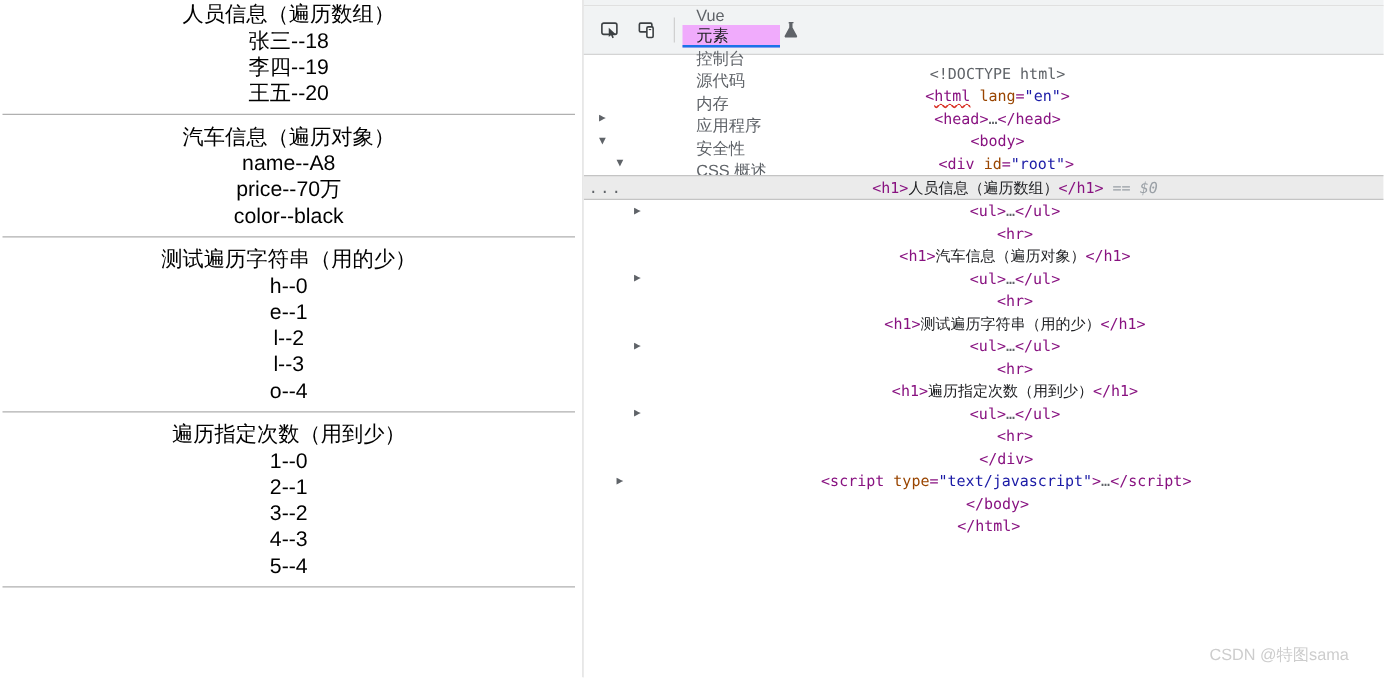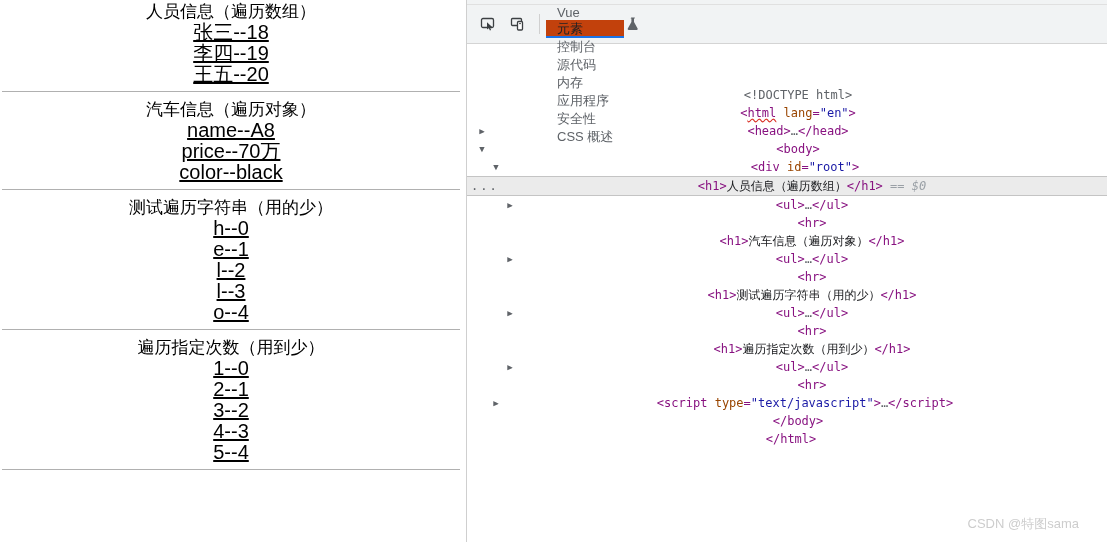--- a/index.html
+++ b/index.html
@@ -28,25 +28,24 @@
     font-size: 17px;
     font-weight: 400;
     color: #000;
     margin: 0;
     line-height: 21px;
     white-space: nowrap;
     letter-spacing: 0px;
   }
   .pg-ul { list-style: none; margin: 0; padding: 0; }
   .pg-li {
-    font-size: 20px;
+    font-size: 17px;
     color: #000;
     line-height: 21px;
     white-space: nowrap;
-    text-decoration: underline;
   }
   .pg-hr {
     border: 0;
     border-top: 1px solid #b0b0b0;
     margin: 6px 0 6px 0;
     height: 0;
   }
   .pg-block { padding-top: 1px; }
 
   
@@ -97,21 +96,21 @@
     padding: 0 11px;
     font-size: 13px;
     color: #5f6368;
     cursor: pointer;
     white-space: nowrap;
     position: relative;
     background: transparent;
   }
   .dt-tab.is-active {
     color: #202124;
-    background: #c2410c;
+    background: #f0abfc;
     font-weight: 400;
   }
   .dt-tab.is-active::after {
     content: "";
     position: absolute;
     left: 0; right: 0; bottom: 0;
     height: 2px;
     background: #1a73e8;
   }
   #dt-tabs-wrap { display: flex; align-items: stretch; flex-direction: column; }
@@ -277,37 +276,38 @@
         </div>
 
       <div id="dt-flask" title="experiments">
         <svg width="14" height="16" viewBox="0 0 14 16">
           <path d="M5.2 1.5 h3.6 v1 h-0.8 v3.4 l3.6 6.6 a1 1 0 0 1 -0.9 1.5 h-8 a1 1 0 0 1 -0.9 -1.5 l3.6 -6.6 v-3.4 h-0.8 z" fill="#5f6368"></path>
         </svg>
       </div>
     </div>
 
     <div id="dt-tree">
-        <div class="node" style="padding-left: 22px; margin-top: 36px;"><span class="txt"><span class="c-doctype">&lt;!DOCTYPE html&gt;</span></span></div>
+        <div class="node" style="padding-left: 22px;"><span class="txt"><span class="c-doctype">&lt;!DOCTYPE html&gt;</span></span></div>
         <div class="node" style="padding-left: 22px;"><span class="txt"><span class="c-punct">&lt;</span><span class="c-tag spell">html</span><span class="c-tag"> </span><span class="c-attr">lang</span><span class="c-punct">=</span><span class="c-val">"en"</span><span class="c-punct">&gt;</span></span></div>
         <div class="node" style="padding-left: 22px;"><span class="twisty" style="left: 10px; top: 4px;">▶</span><span class="txt"><span class="c-punct">&lt;</span><span class="c-tag">head</span><span class="c-punct">&gt;</span><span class="c-ellip">…</span><span class="c-punct">&lt;/</span><span class="c-tag">head</span><span class="c-punct">&gt;</span></span></div>
         <div class="node" style="padding-left: 22px;"><span class="twisty" style="left: 10px; top: 4px;">▼</span><span class="txt"><span class="c-punct">&lt;</span><span class="c-tag">body</span><span class="c-punct">&gt;</span></span></div>
         <div class="node" style="padding-left: 36px;"><span class="twisty" style="left: 24px; top: 4px;">▼</span><span class="txt"><span class="c-punct">&lt;</span><span class="c-tag">div</span><span class="c-tag"> </span><span class="c-attr">id</span><span class="c-punct">=</span><span class="c-val">"root"</span><span class="c-punct">&gt;</span></span></div>
         <div class="node sel" style="padding-left: 50px;"><span class="dots">...</span><span class="txt"><span class="c-punct">&lt;</span><span class="c-tag">h1</span><span class="c-punct">&gt;</span><span class="c-text">人员信息（遍历数组）</span><span class="c-punct">&lt;/</span><span class="c-tag">h1</span><span class="c-punct">&gt;</span></span><span class="c-dim">  == $0</span></div>
         <div class="node" style="padding-left: 50px;"><span class="twisty" style="left: 38px; top: 4px;">▶</span><span class="txt"><span class="c-punct">&lt;</span><span class="c-tag">ul</span><span class="c-punct">&gt;</span><span class="c-ellip">…</span><span class="c-punct">&lt;/</span><span class="c-tag">ul</span><span class="c-punct">&gt;</span></span></div>
         <div class="node" style="padding-left: 50px;"><span class="txt"><span class="c-punct">&lt;</span><span class="c-tag">hr</span><span class="c-punct">&gt;</span></span></div>
         <div class="node" style="padding-left: 50px;"><span class="txt"><span class="c-punct">&lt;</span><span class="c-tag">h1</span><span class="c-punct">&gt;</span><span class="c-text">汽车信息（遍历对象）</span><span class="c-punct">&lt;/</span><span class="c-tag">h1</span><span class="c-punct">&gt;</span></span></div>
         <div class="node" style="padding-left: 50px;"><span class="twisty" style="left: 38px; top: 4px;">▶</span><span class="txt"><span class="c-punct">&lt;</span><span class="c-tag">ul</span><span class="c-punct">&gt;</span><span class="c-ellip">…</span><span class="c-punct">&lt;/</span><span class="c-tag">ul</span><span class="c-punct">&gt;</span></span></div>
         <div class="node" style="padding-left: 50px;"><span class="txt"><span class="c-punct">&lt;</span><span class="c-tag">hr</span><span class="c-punct">&gt;</span></span></div>
         <div class="node" style="padding-left: 50px;"><span class="txt"><span class="c-punct">&lt;</span><span class="c-tag">h1</span><span class="c-punct">&gt;</span><span class="c-text">测试遍历字符串（用的少）</span><span class="c-punct">&lt;/</span><span class="c-tag">h1</span><span class="c-punct">&gt;</span></span></div>
         <div class="node" style="padding-left: 50px;"><span class="twisty" style="left: 38px; top: 4px;">▶</span><span class="txt"><span class="c-punct">&lt;</span><span class="c-tag">ul</span><span class="c-punct">&gt;</span><span class="c-ellip">…</span><span class="c-punct">&lt;/</span><span class="c-tag">ul</span><span class="c-punct">&gt;</span></span></div>
         <div class="node" style="padding-left: 50px;"><span class="txt"><span class="c-punct">&lt;</span><span class="c-tag">hr</span><span class="c-punct">&gt;</span></span></div>
         <div class="node" style="padding-left: 50px;"><span class="txt"><span class="c-punct">&lt;</span><span class="c-tag">h1</span><span class="c-punct">&gt;</span><span class="c-text">遍历指定次数（用到少）</span><span class="c-punct">&lt;/</span><span class="c-tag">h1</span><span class="c-punct">&gt;</span></span></div>
         <div class="node" style="padding-left: 50px;"><span class="twisty" style="left: 38px; top: 4px;">▶</span><span class="txt"><span class="c-punct">&lt;</span><span class="c-tag">ul</span><span class="c-punct">&gt;</span><span class="c-ellip">…</span><span class="c-punct">&lt;/</span><span class="c-tag">ul</span><span class="c-punct">&gt;</span></span></div>
         <div class="node" style="padding-left: 50px;"><span class="txt"><span class="c-punct">&lt;</span><span class="c-tag">hr</span><span class="c-punct">&gt;</span></span></div>
+        <div class="node" style="padding-left: 36px;"><span class="txt"><span class="c-punct">&lt;/</span><span class="c-tag">div</span><span class="c-punct">&gt;</span></span></div>
         <div class="node" style="padding-left: 36px;"><span class="twisty" style="left: 24px; top: 4px;">▶</span><span class="txt"><span class="c-punct">&lt;</span><span class="c-tag">script</span><span class="c-tag"> </span><span class="c-attr">type</span><span class="c-punct">=</span><span class="c-val">"text/javascript"</span><span class="c-punct">&gt;</span><span class="c-ellip">…</span><span class="c-punct">&lt;/</span><span class="c-tag">script</span><span class="c-punct">&gt;</span></span></div>
         <div class="node" style="padding-left: 22px;"><span class="txt"><span class="c-punct">&lt;/</span><span class="c-tag">body</span><span class="c-punct">&gt;</span></span></div>
         <div class="node" style="padding-left: 8px;"><span class="txt"><span class="c-punct">&lt;/</span><span class="c-tag">html</span><span class="c-punct">&gt;</span></span></div>
       </div>
 
     <div id="watermark">CSDN @特图sama</div>
   </div>
 </div>
 
 </body></html>

